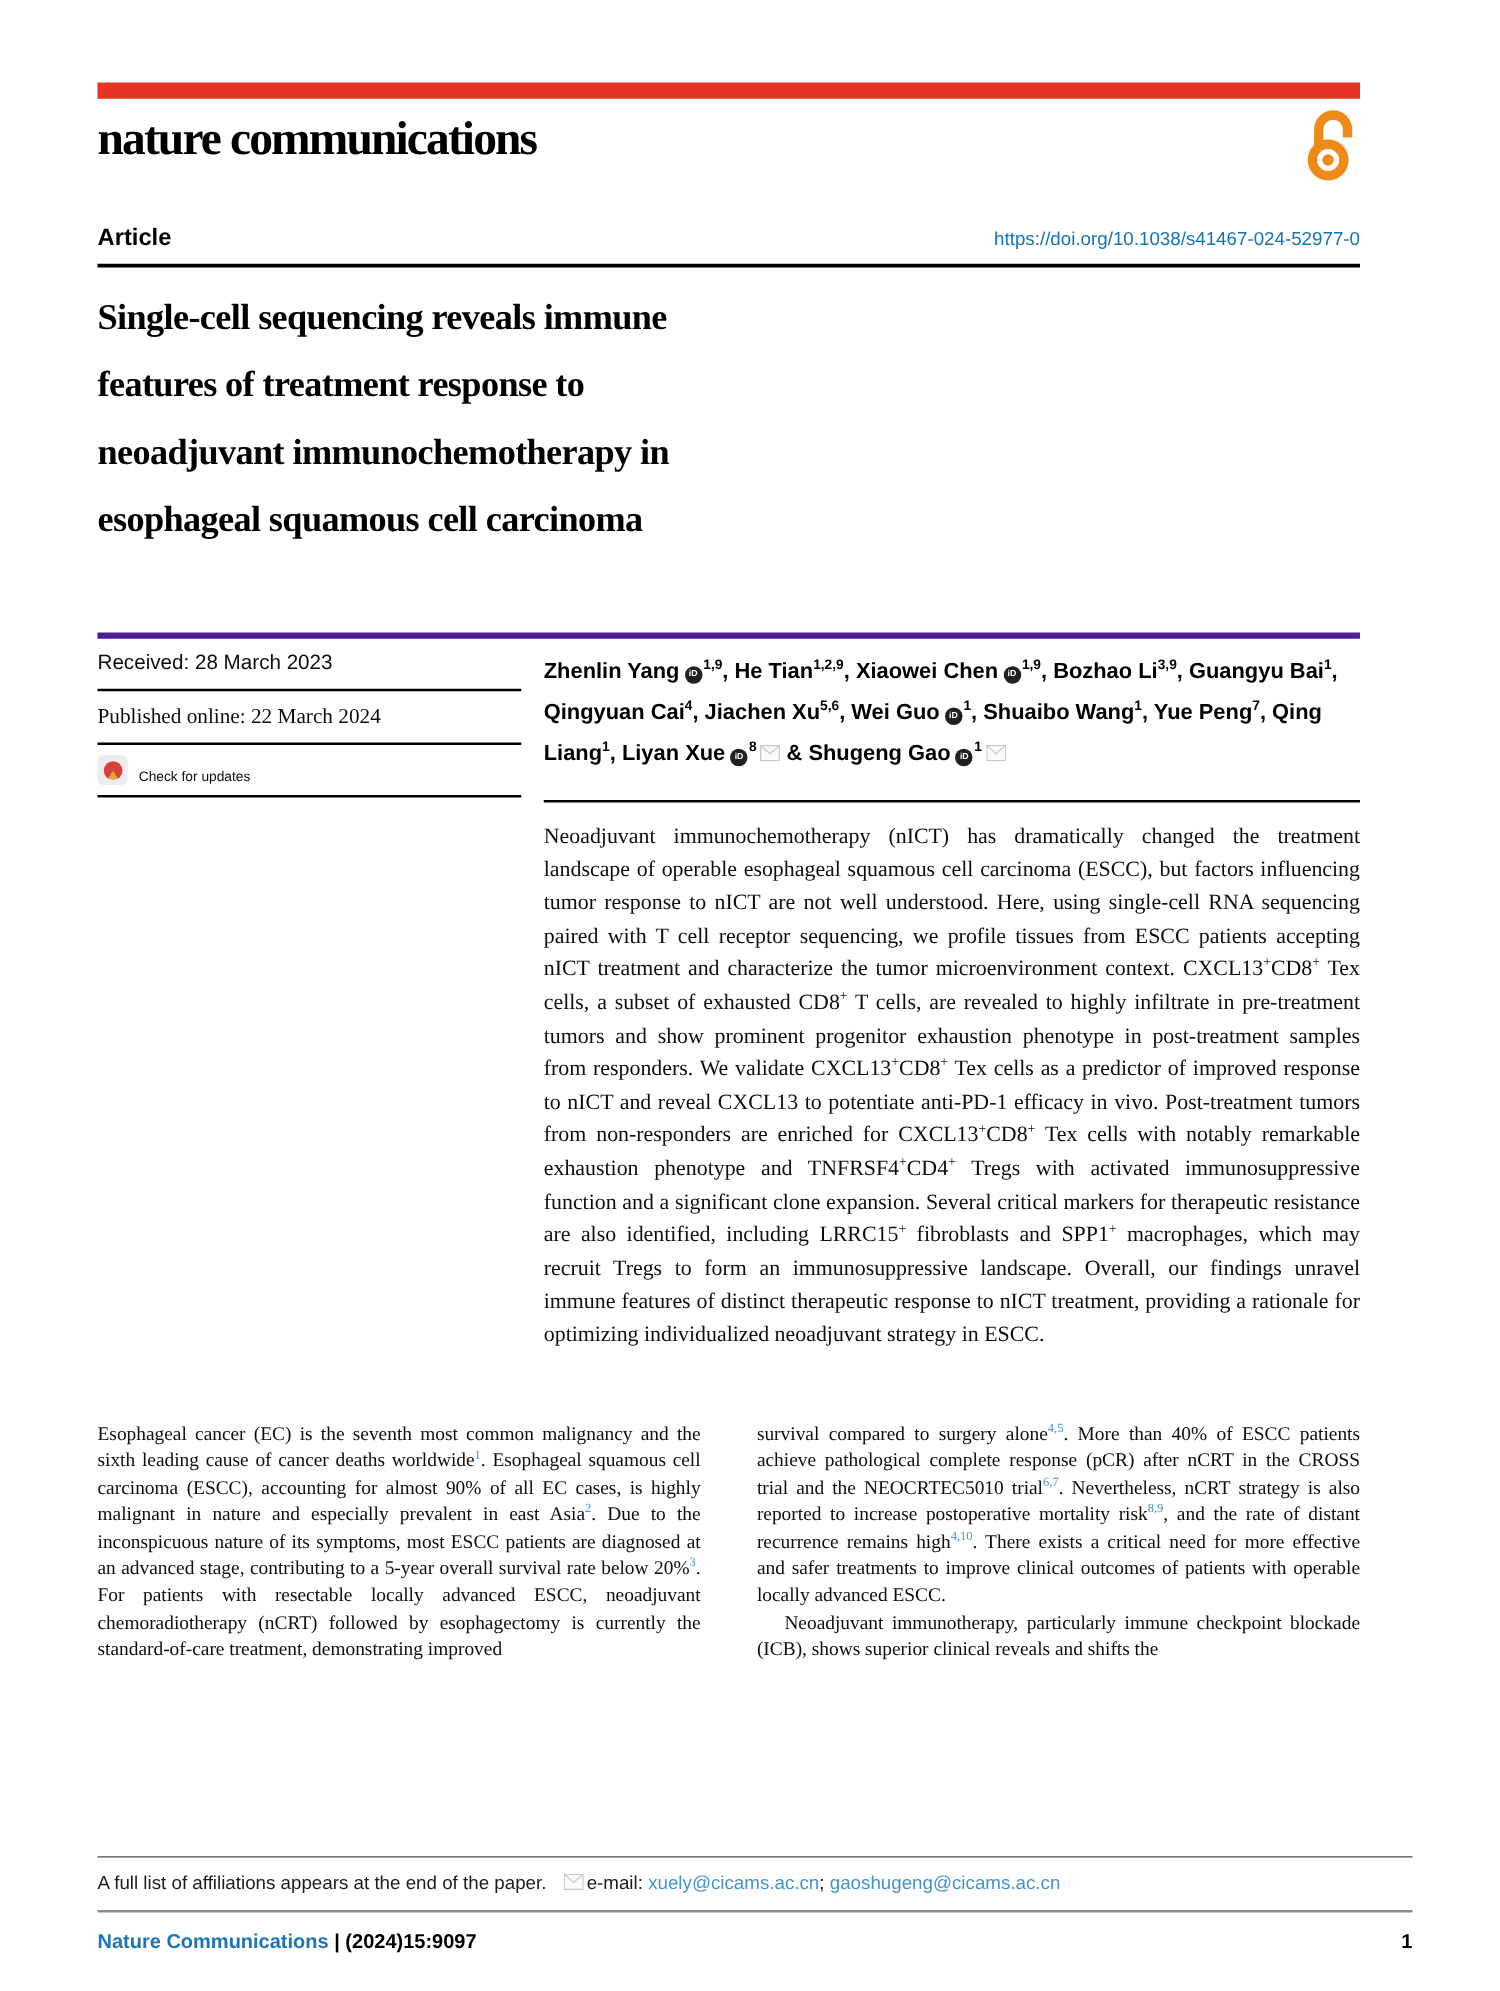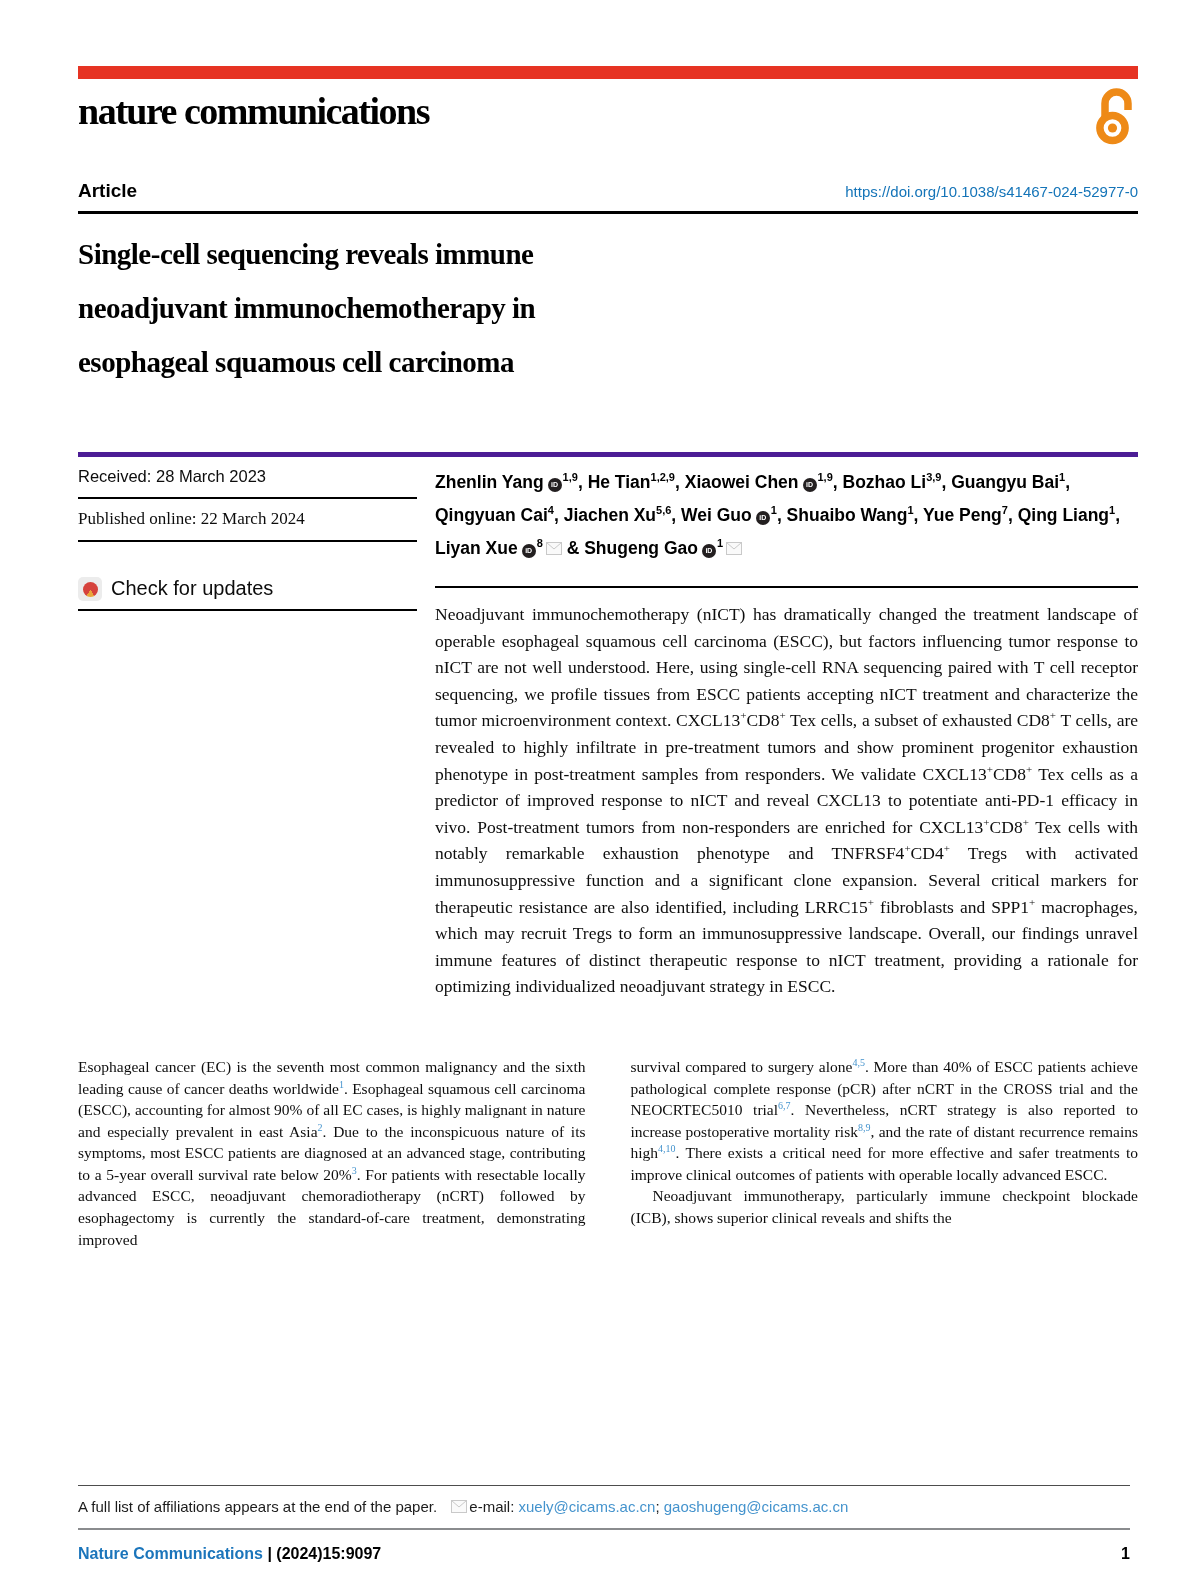--- a/index.html
+++ b/index.html
@@ -1,38 +1,38 @@
 <!DOCTYPE html>
 <html><head>
 <meta charset="utf-8">
 <style>
   * { margin:0; padding:0; box-sizing:border-box; }
   html,body { background:#ffffff; }
   body { width:1200px; height:1593px; font-family:"Liberation Sans", sans-serif; color:#111; }
-  .page { position:relative; width:1200px; height:1593px; padding:66px 62px 0 78px; overflow:hidden; }
+  .page { position:relative; width:1200px; height:1593px; padding:66px 112px 0 78px; overflow:hidden; }
 
   .redbar { height:13px; background:#e63323; }
 
   .masthead { display:flex; justify-content:space-between; align-items:flex-start; margin-top:7px; height:92px; }
   .logo { font-family:"Liberation Serif", serif; font-weight:bold; font-size:38px; letter-spacing:-1.5px; color:#000; line-height:1; margin-top:6px; }
   .oa-icon { margin-top:2px; }
 
   .article-row { display:flex; justify-content:space-between; align-items:baseline; margin-top:2px; }
   .article-label { font-size:19px; font-weight:bold; color:#000; }
   .doi-link { font-size:15px; color:#1474b8; text-decoration:none; }
 
   .title-rule { border-top:3px solid #000; margin-top:9px; }
 
   h1.title { margin-top:13px; font-family:"Liberation Serif", serif; font-weight:bold; font-size:29px; line-height:54px; letter-spacing:-0.5px; color:#000; }
 
   .info-grid { display:grid; grid-template-columns:339px 1fr; column-gap:18px; border-top:5px solid #4c1d95; margin-top:63px; }
 
   .inforow { border-bottom:2px solid #000; padding:10px 0 11px; font-size:16.5px; color:#0c0c0c; }
   .inforow.serif { font-family:"Liberation Serif", serif; font-size:17px; }
-  .check-row { display:flex; align-items:flex-start; gap:9px; border-bottom:2px solid #000; padding:8px 0; font-size:20px; font-weight:500; color:#0c0c0c; cursor:pointer;margin-top:27px; }
+  .check-row { display:flex; align-items:flex-end; gap:9px; border-bottom:2px solid #000; padding:8px 0; font-size:11px; font-weight:500; color:#0c0c0c; cursor:pointer; }
   .cfu-icon { width:24px; height:24px; border-radius:5px; background:#ececec; display:flex; align-items:center; justify-content:center; }
   .cfu-badge { width:15px; height:15px; border-radius:50%;
     background:conic-gradient(from 150deg, #e9a63a 0 62deg, #d6423c 62deg 360deg); }
 
   .authors { font-weight:bold; font-size:17.5px; line-height:33px; padding-top:9px; color:#000; }
   .authors sup { font-size:11px; line-height:0; }
   .orcid { display:inline-block; width:14px; height:14px; border-radius:50%; background:#231f20; color:#fff;
     font-size:7px; font-weight:bold; line-height:14px; text-align:center; vertical-align:1px; margin:0 1px 0 4px; letter-spacing:0; }
   .mailicon { vertical-align:-1px; margin-left:3px; }
 
@@ -74,20 +74,21 @@
 
   <div class="article-row">
     <span class="article-label">Article</span>
     <a class="doi-link" href="#">https://doi.org/10.1038/s41467-024-52977-0</a>
   </div>
 
   <div class="title-rule"></div>
 
   <h1 class="title" id="title">
       <div>Single-cell sequencing reveals immune</div>
+      <div>features of treatment response to</div>
       <div>neoadjuvant immunochemotherapy in</div>
       <div>esophageal squamous cell carcinoma</div>
     </h1>
 
   <div class="info-grid">
     <aside>
       <div class="inforow">Received: 28 March 2023</div>
       <div class="inforow serif">Published online: 22 March 2024</div>
       <div class="check-row">
         <span class="cfu-icon">

